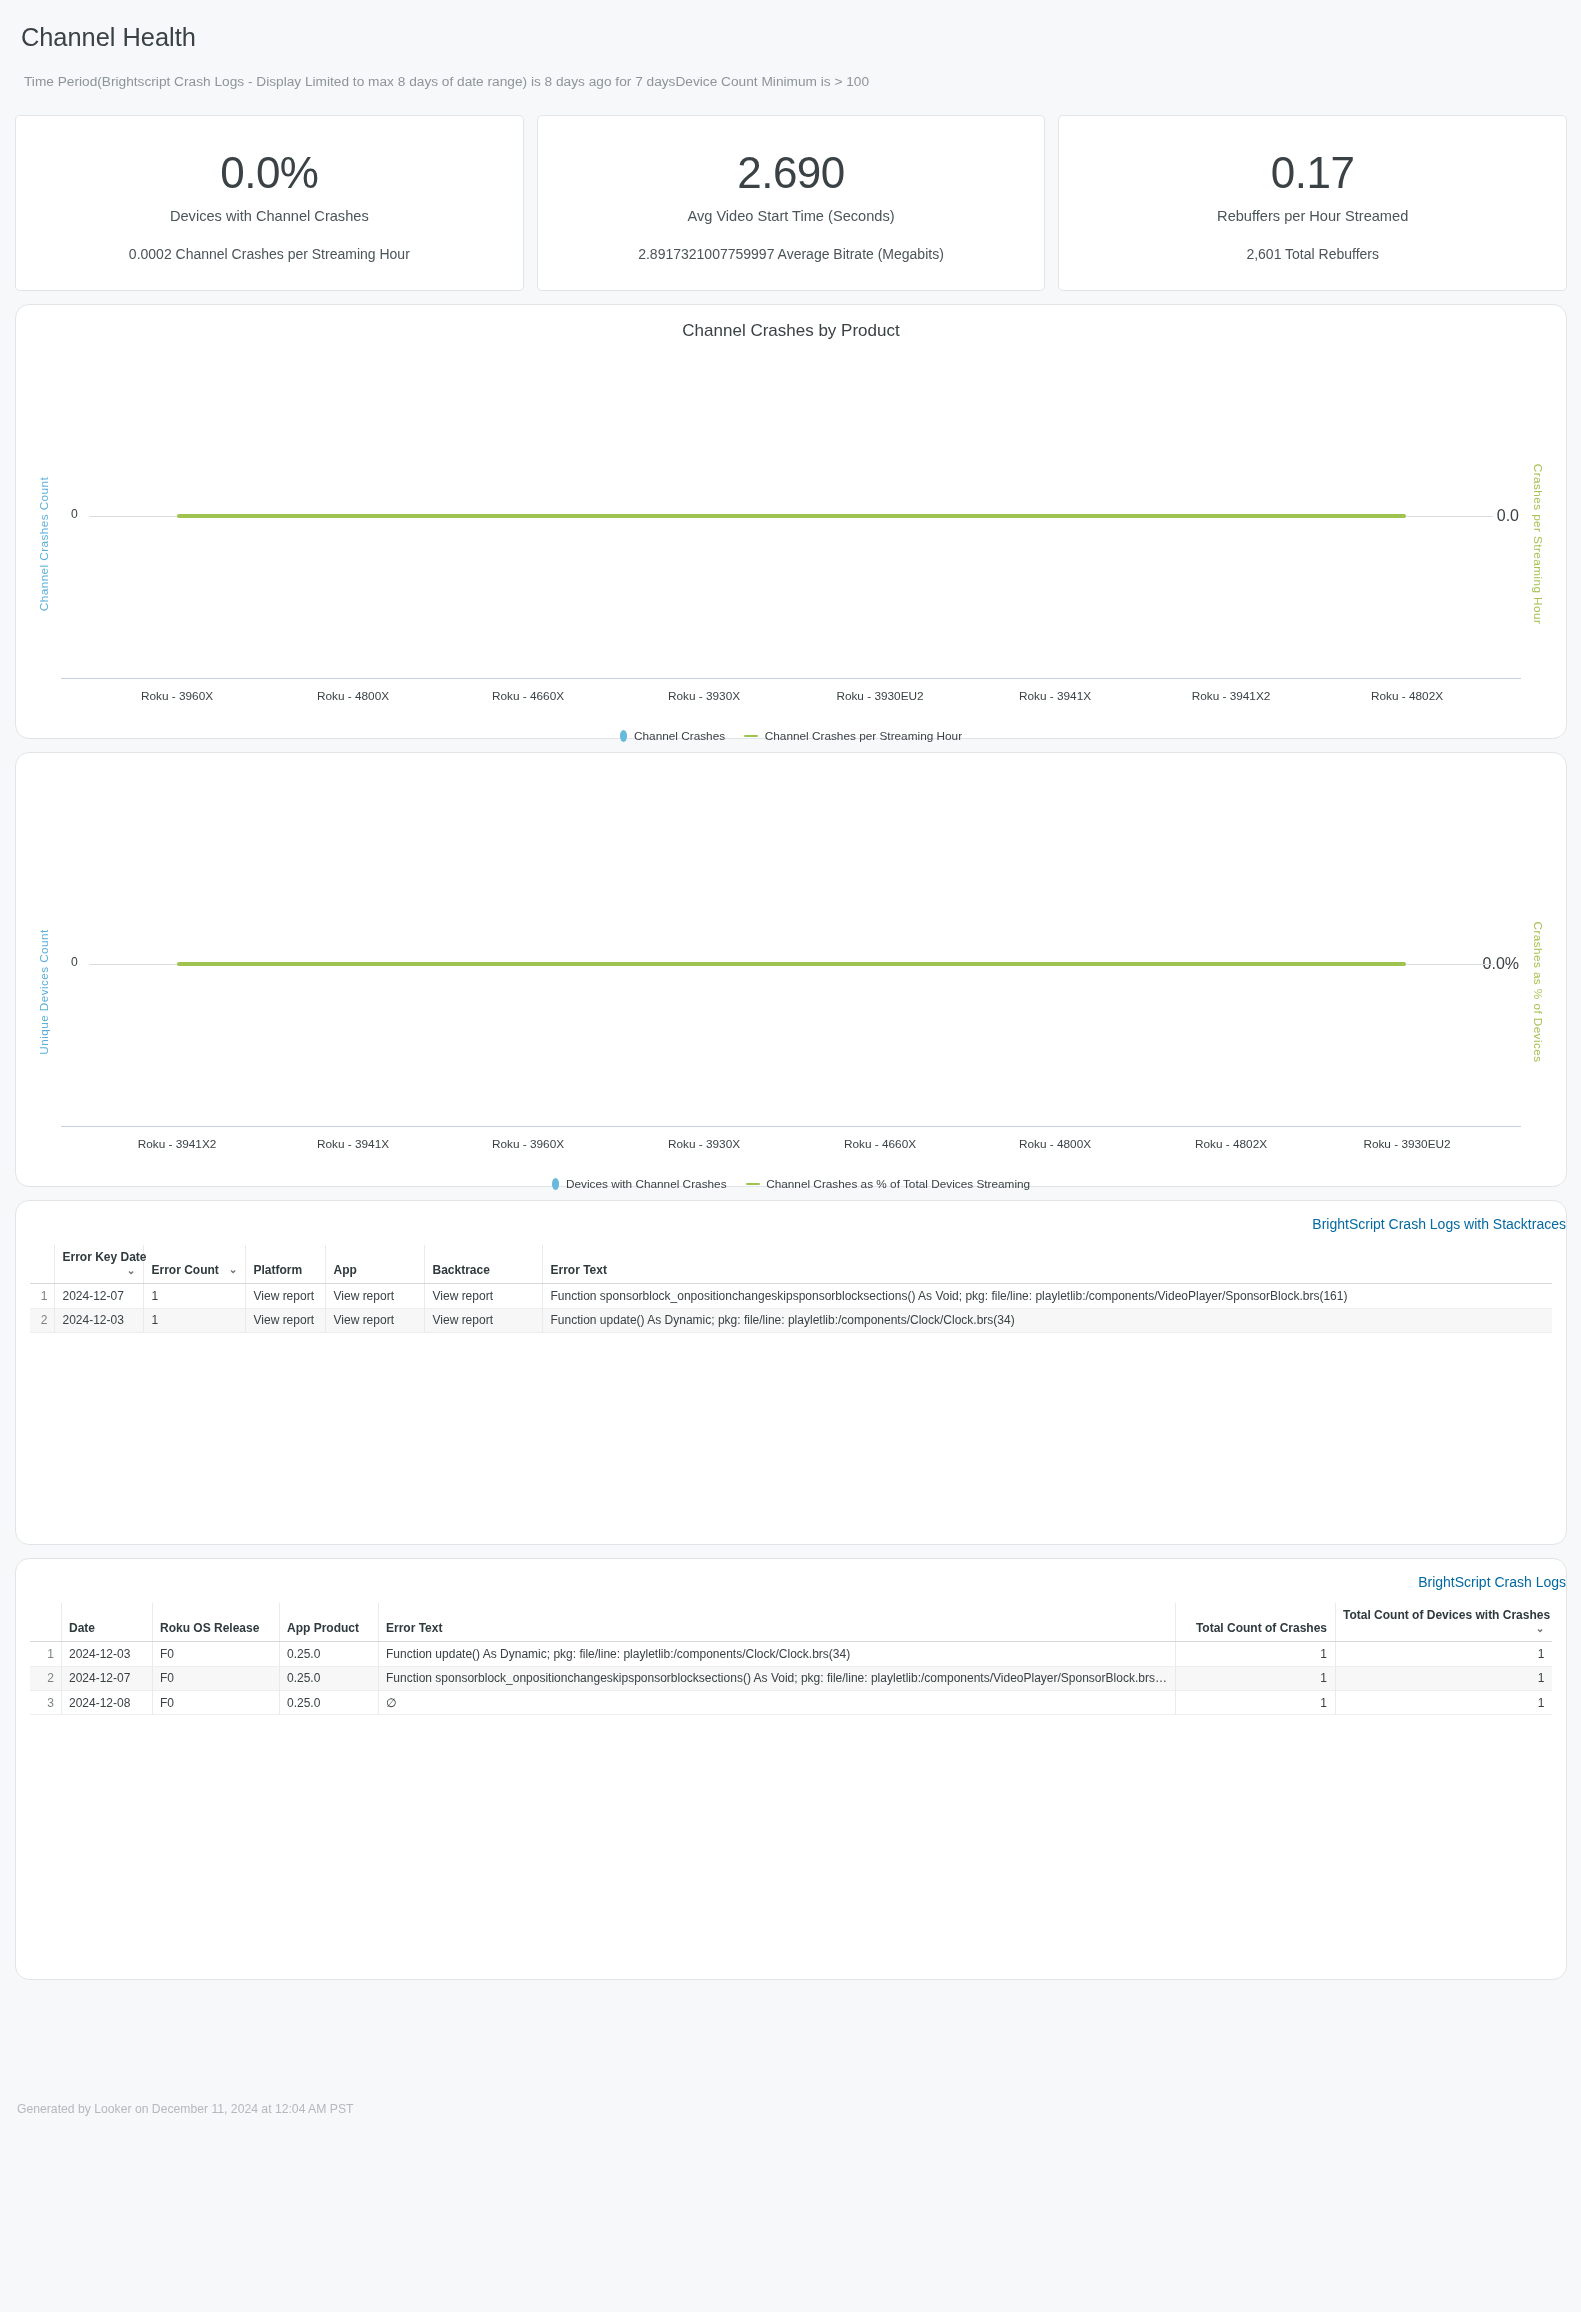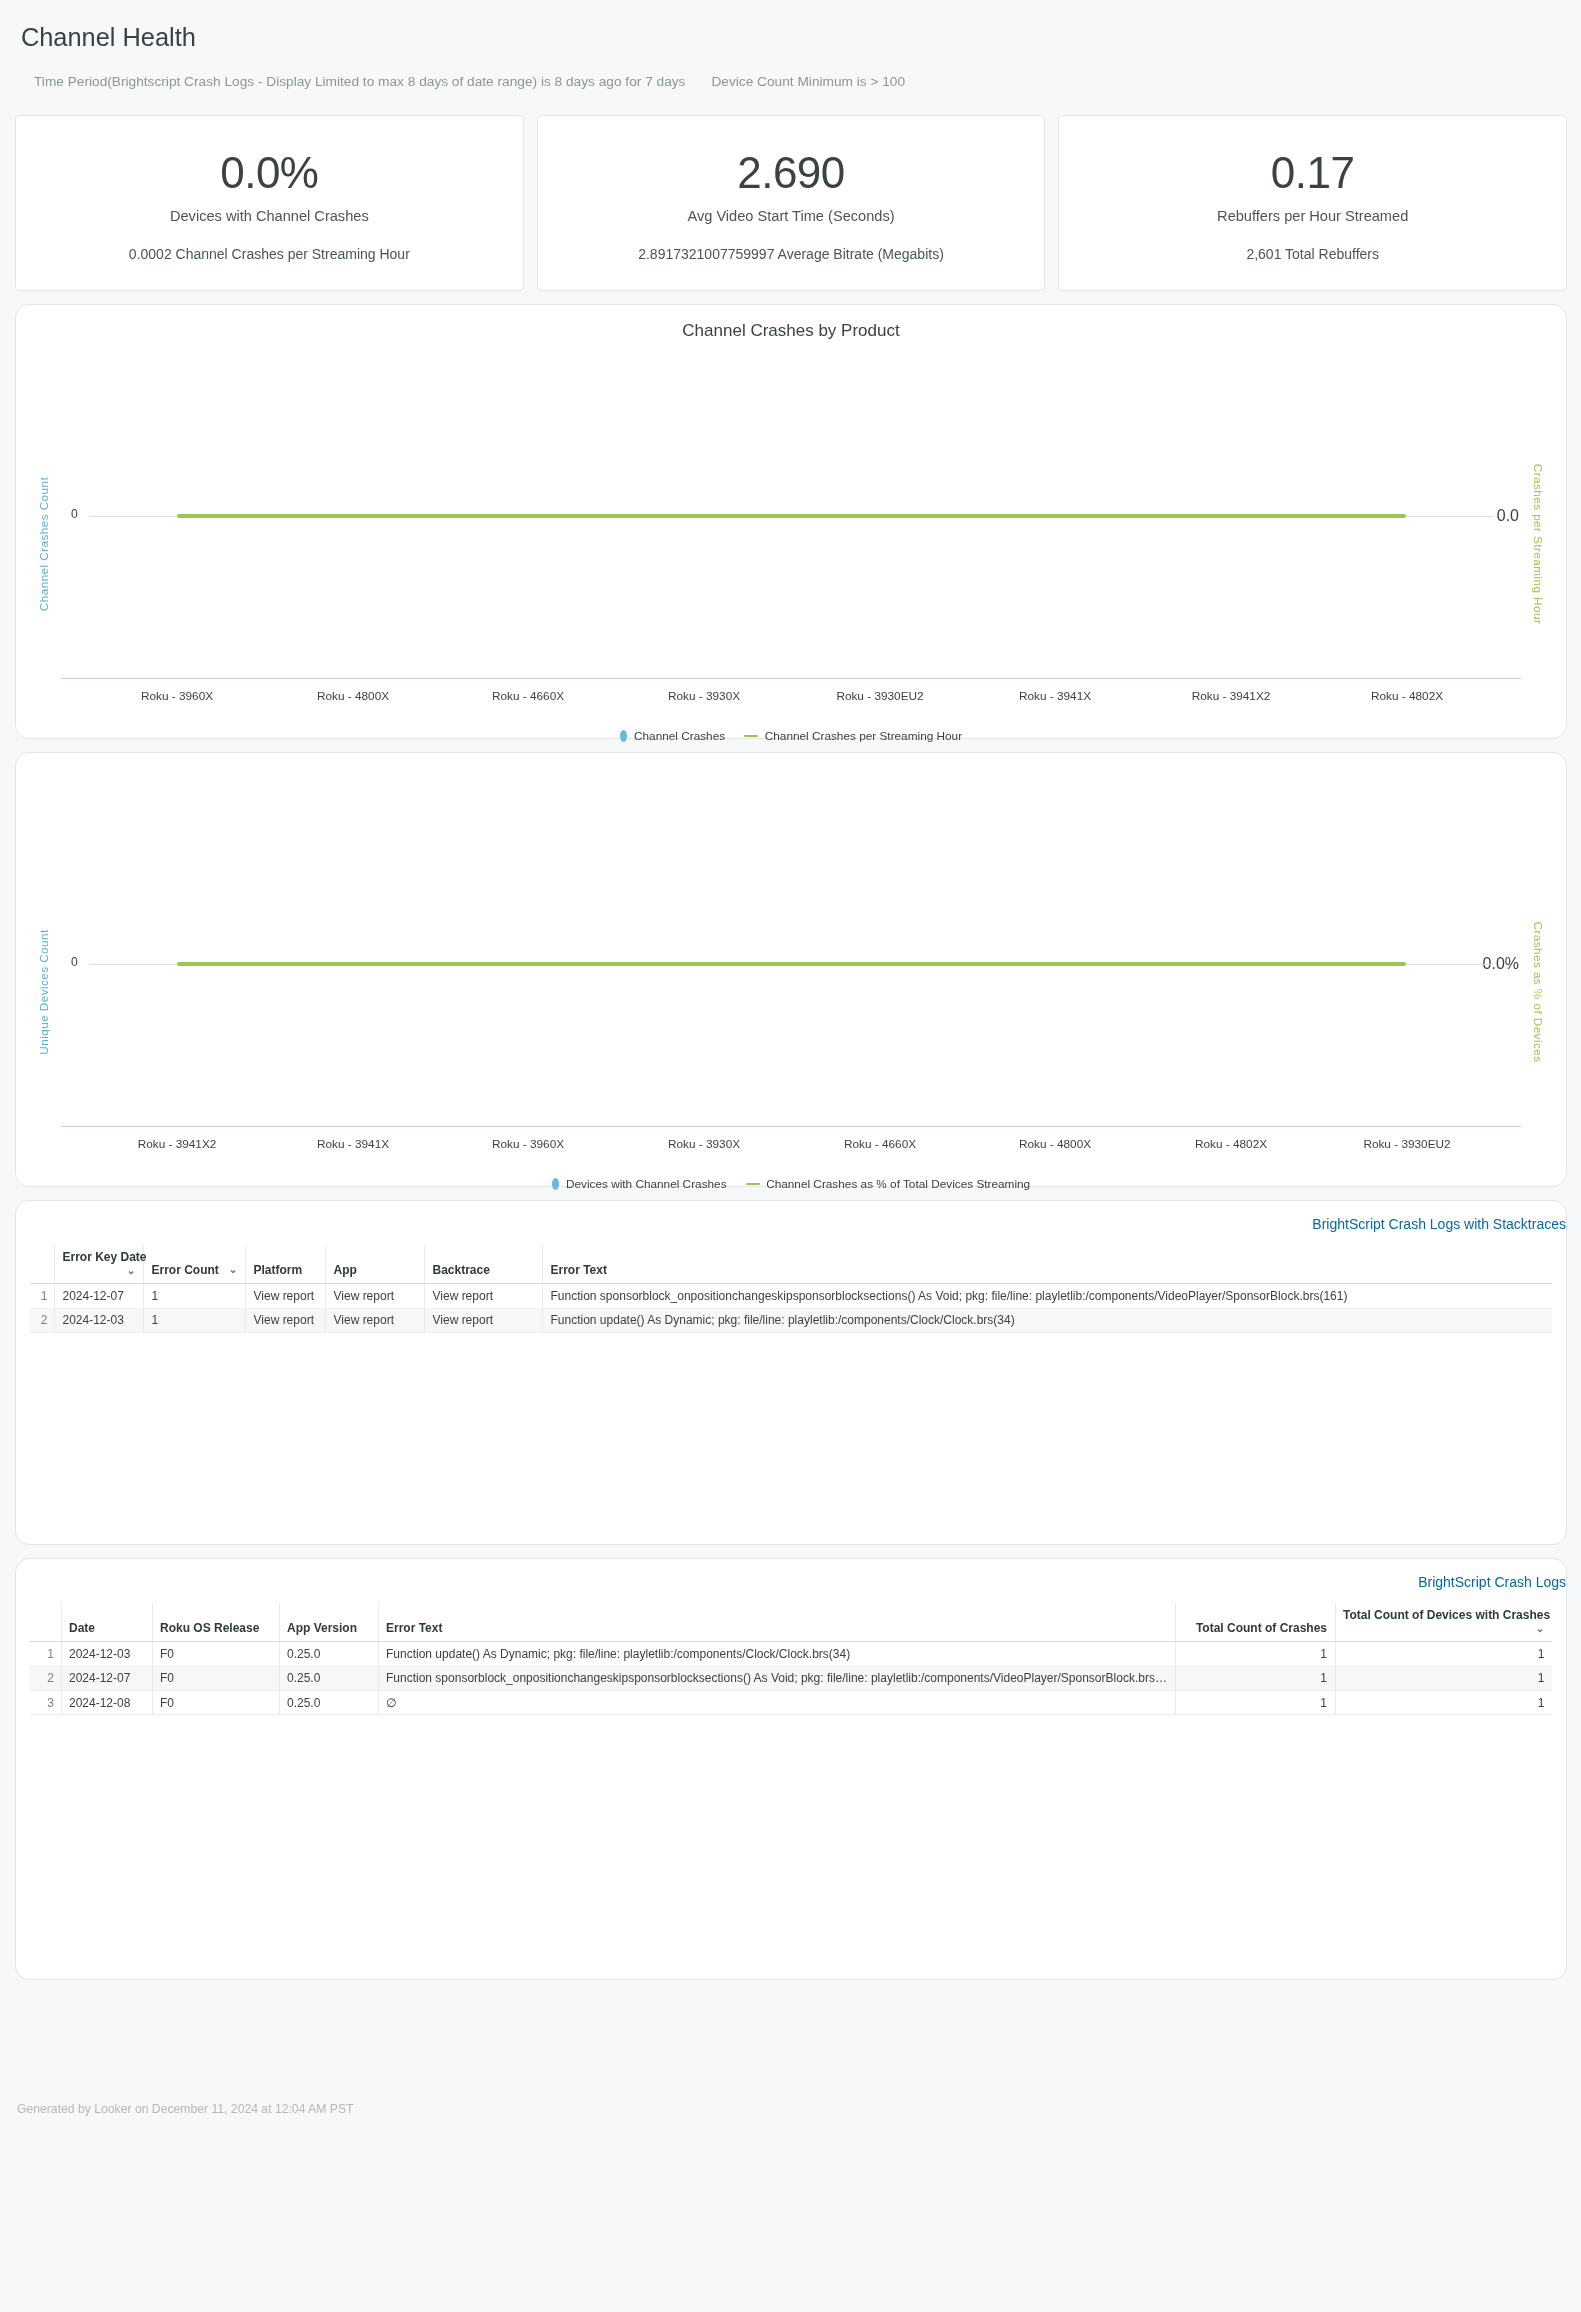--- a/index.html
+++ b/index.html
@@ -17,22 +17,21 @@
   .dash-title {
     font-size: 25.4px;
     color: #3a4245;
     font-weight: 400;
     line-height: 32px;
     margin: 0 0 21px 1.9px;
   }
   .filter-bar {
     display: flex;
     align-items: center;
-    gap: 26px;
-    margin: 0 0 0 15px;
+    margin: 0 0 0 5px;
     padding-bottom: 26px;
   }
   .filter-item {
     font-size: 13.7px;
     color: #8e9599;
     white-space: nowrap;
   }
 
   
   .tiles-row {
@@ -390,21 +389,21 @@
         <col style="width:99px">
           <col>
           <col style="width:160px">
           <col style="width:217px">
       </colgroup>
       <thead>
         <tr>
           <th class="idx"></th>
           <th>Date</th>
           <th>Roku OS Release</th>
-          <th>App Version</th>
+          <th>App Product</th>
           <th>Error Text</th>
           <th class="num">Total Count of Crashes</th>
           <th>
             <span>Total Count of Devices with Crashes</span>
             <span class="sort-caret">⌄</span>
           </th>
         </tr>
       </thead>
       <tbody>
         <tr>

